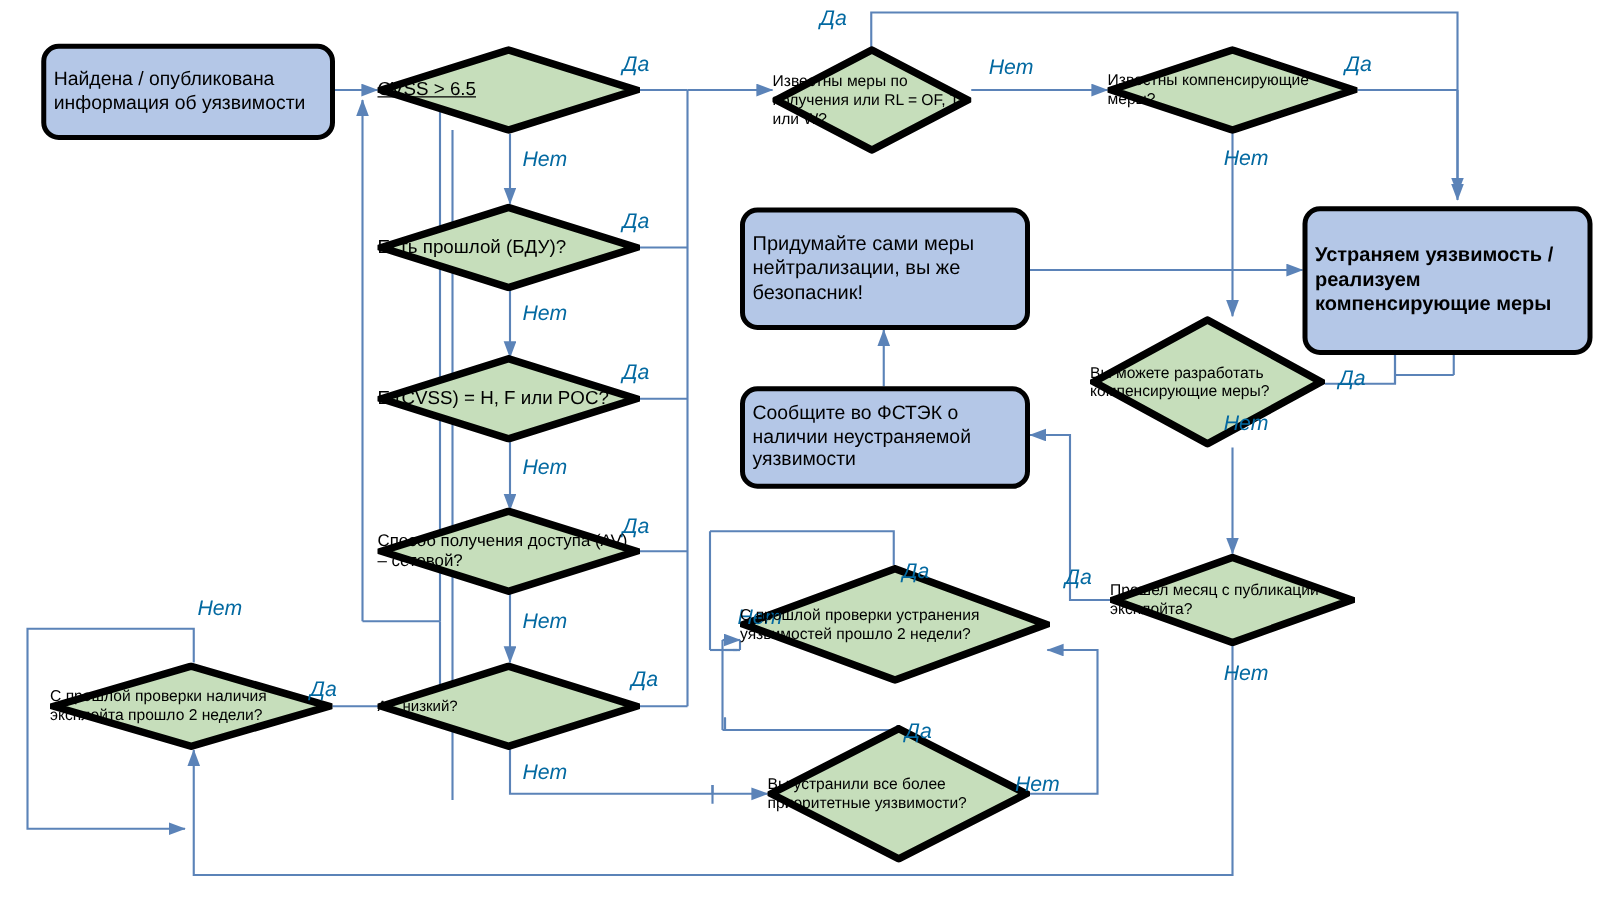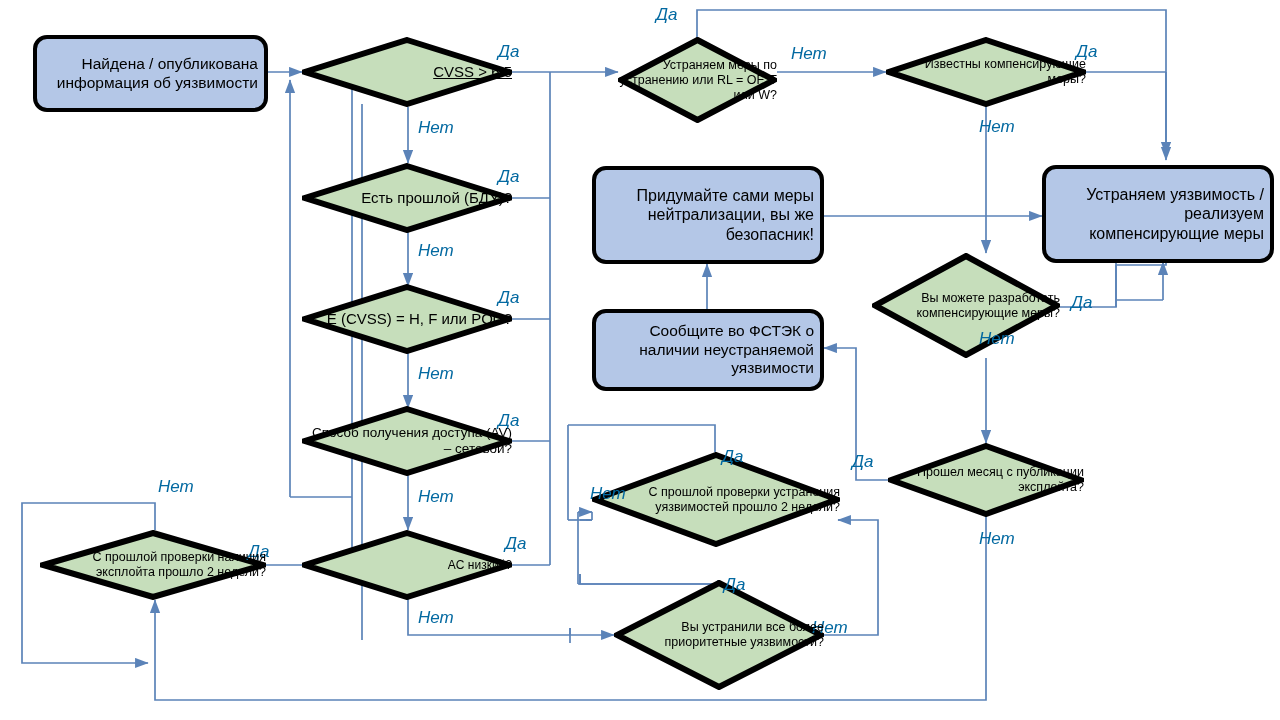--- a/index.html
+++ b/index.html
@@ -21,21 +21,21 @@
     top: 0;
     width: 1280px;
     height: 720px;
   }
   .node {
     position: absolute;
     box-sizing: border-box;
     display: flex;
     align-items: center;
     justify-content: center;
-    text-align: right;
+    text-align: left;
     color: #000000;
   }
   
   .rect {
     background: #b4c7e7;
     border: 4px solid #000000;
     border-radius: 14px;
   }
   .rect .txt {
     line-height: 1.22;
@@ -203,21 +203,21 @@
     <svg class="shape" viewBox="0 0 226 70" preserveAspectRatio="none">
       <polygon points="113,3 223,35 113,67 3,35" fill="#c6debb" stroke="#000000" stroke-width="6"></polygon>
     </svg>
     <div class="txt">С прошлой проверки наличия эксплойта прошло 2 недели?</div>
   </div>
 
   <div class="node diamond" style="left:618px; top:37px; width:159px; height:86px; font-size:12.5px;">
     <svg class="shape" viewBox="0 0 159 86" preserveAspectRatio="none">
       <polygon points="79.5,3 156,43 79.5,83 3,43" fill="#c6debb" stroke="#000000" stroke-width="6"></polygon>
     </svg>
-    <div class="txt">Устраняем меры по устранению или RL = OF, T или W?</div>
+    <div class="txt">Известны меры по получения или RL = OF, T или W?</div>
   </div>
 
   <div class="node diamond" style="left:886px; top:37px; width:200px; height:70px; font-size:12.5px;">
     <svg class="shape" viewBox="0 0 200 70" preserveAspectRatio="none">
       <polygon points="100,3 197,35 100,67 3,35" fill="#c6debb" stroke="#000000" stroke-width="6"></polygon>
     </svg>
     <div class="txt">Известны компенсирующие меры?</div>
   </div>
 
   <div class="node diamond" style="left:872px; top:253px; width:188px; height:105px; font-size:12.5px;">
@@ -249,21 +249,21 @@
   </div>
 
   <div class="node rect" style="left:592px; top:166px; width:232px; height:98px; font-size:16px;">
     <div class="txt">Придумайте сами меры нейтрализации, вы же безопасник!</div>
   </div>
 
   <div class="node rect" style="left:592px; top:309px; width:232px; height:82px; font-size:15.5px;">
     <div class="txt">Сообщите во ФСТЭК о наличии неустраняемой уязвимости</div>
   </div>
 
-  <div class="node rect" style="left:1042px; top:165px; width:232px; height:98px; font-size:16px;">
+  <div class="node rect" style="left:1042px; top:165px; width:232px; height:119px; font-size:16px;font-weight:bold;">
     <div class="txt">Устраняем уязвимость / реализуем компенсирующие меры</div>
   </div>
 
   <div class="edge-label" style="left:498px; top:42px; font-size:17px;">Да</div>
   <div class="edge-label" style="left:418px; top:118px; font-size:17px;">Нет</div>
 
   <div class="edge-label" style="left:498px; top:167px; font-size:17px;">Да</div>
   <div class="edge-label" style="left:418px; top:241px; font-size:17px;">Нет</div>
 
   <div class="edge-label" style="left:498px; top:288px; font-size:17px;">Да</div>

